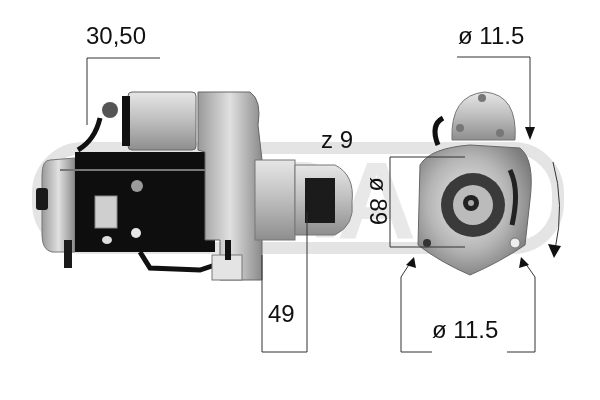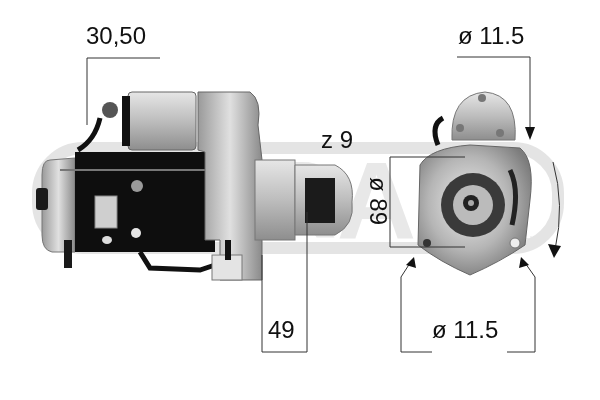--- a/index.html
+++ b/index.html
@@ -118,16 +118,16 @@
       <polygon points="530,140 525,127 535,127"></polygon>
       <polygon points="414,257 406,265 416,268"></polygon>
       <polygon points="521,257 529,265 519,268"></polygon>
       <polygon points="554,258 548,244 561,246"></polygon>
     </g>
   </svg>
 
   <div class="dim-label" style="left:86px; top:24px;">30,50</div>
   <div class="dim-label" style="left:321px; top:128px;">z 9</div>
   <div class="dim-label rot" style="left:350px; top:189px; width:56px; text-align:center;">ø 89</div>
-  <div class="dim-label" style="left:268px; top:318px;">49</div>
+  <div class="dim-label" style="left:268px; top:302px;">49</div>
   <div class="dim-label" style="left:458px; top:24px;">ø 11.5</div>
   <div class="dim-label" style="left:432px; top:318px;">ø 11.5</div>
 </div>
 
 </body></html>

